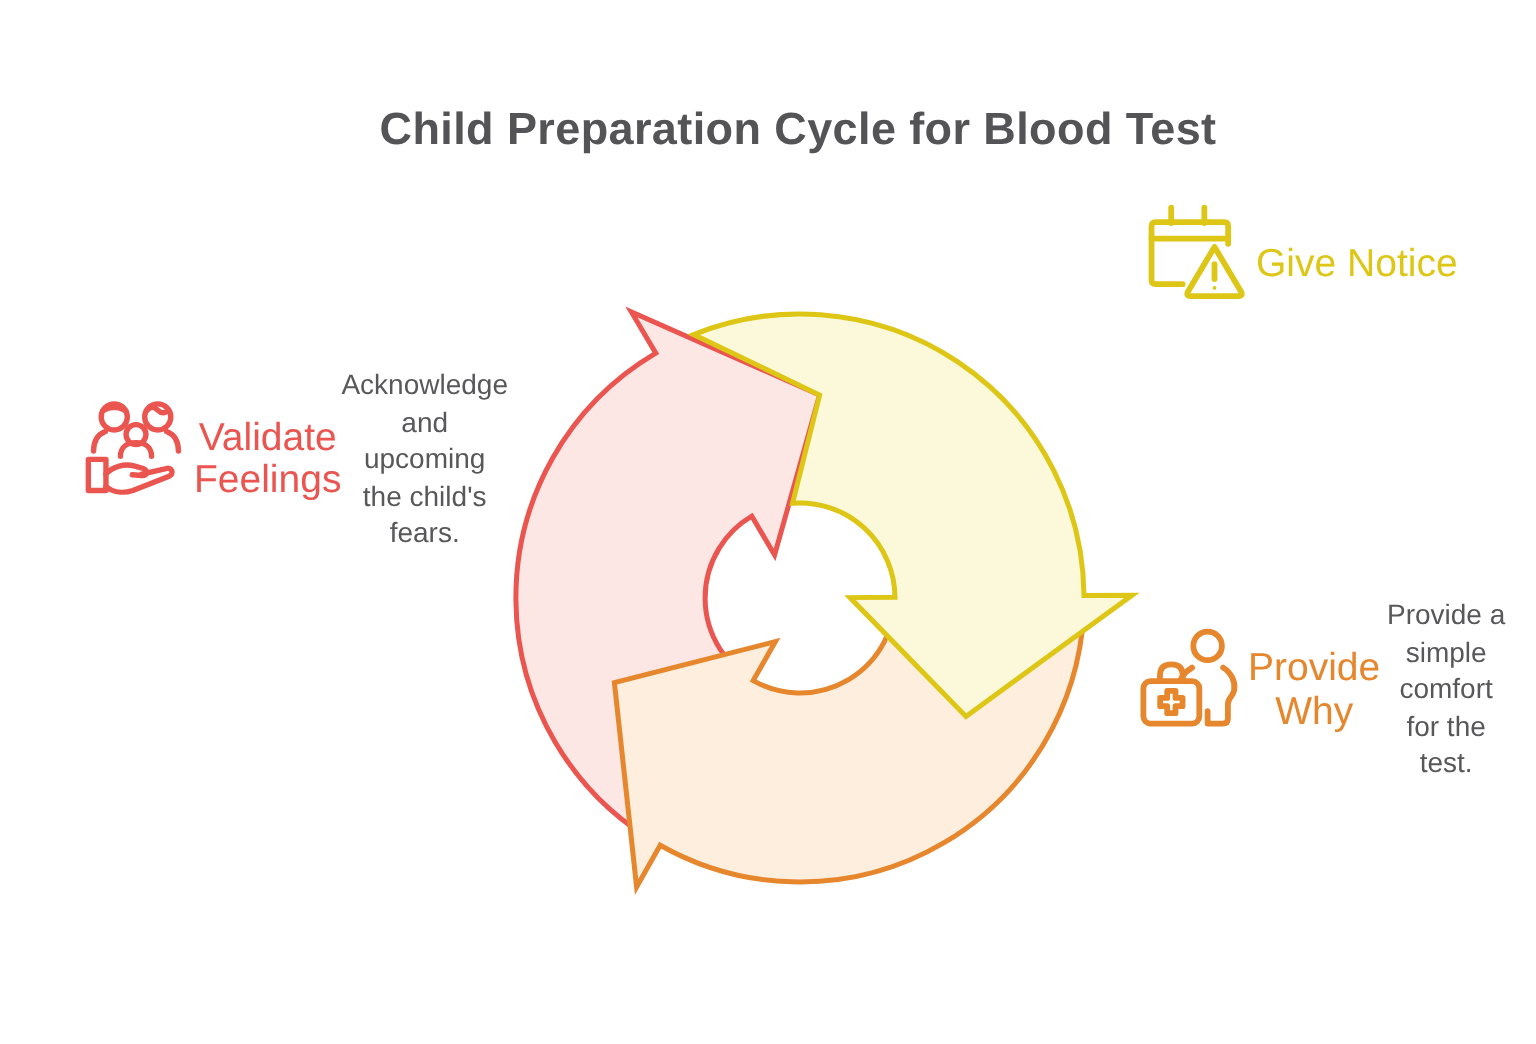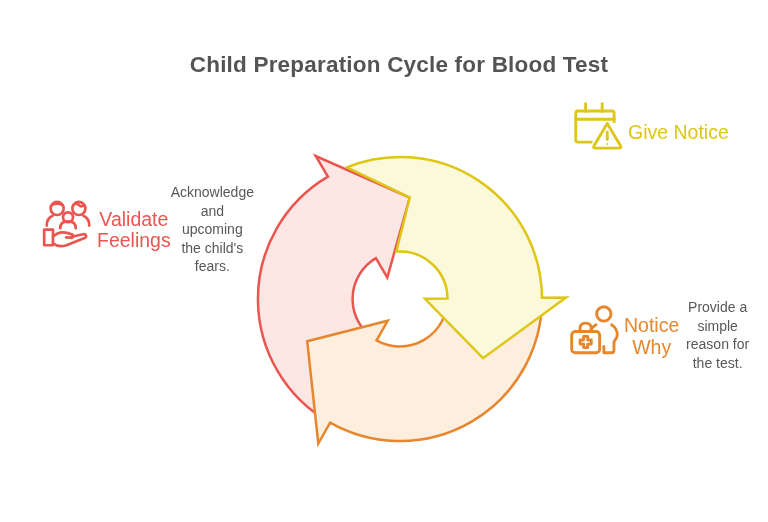--- a/index.html
+++ b/index.html
@@ -80,17 +80,17 @@
 
   <div class="step-block step-explain" style="color: rgb(230, 134, 45);">
     <svg class="step-icon" viewBox="0 0 56 56" fill="none" stroke="currentColor" stroke-width="2.8" stroke-linecap="round" stroke-linejoin="round">
       <circle cx="36.5" cy="12.5" r="6.9"></circle>
       <path d="M29,23 C24.8,25.4 22.8,29 22.4,32.5"></path>
       <path d="M44,23 C48,25.5 50.1,30 49.3,34 C48.8,36.8 46.3,37.6 46.3,40.5 V47.5 Q46.3,50 43.8,50 H36.5 V44"></path>
       <rect x="5.5" y="29.5" width="27" height="20.5" rx="3.5" fill="#ffffff"></rect>
       <path d="M13.5,29.5 V26.8 Q13.5,21.4 19,21.4 Q24.5,21.4 24.5,26.8 V29.5"></path>
       <path d="M17,34.2 h4 v3.4 h3.4 v4 h-3.4 v3.4 h-4 v-3.4 h-3.4 v-4 h3.4 Z"></path>
     </svg>
-    <div class="step-title">Notice Why</div>
-    <div class="step-desc">Provide a simple reason for the test.</div>
+    <div class="step-title">Provide Why</div>
+    <div class="step-desc">Provide a simple comfort for the test.</div>
   </div>
 
 </div>
 
 </body></html>

